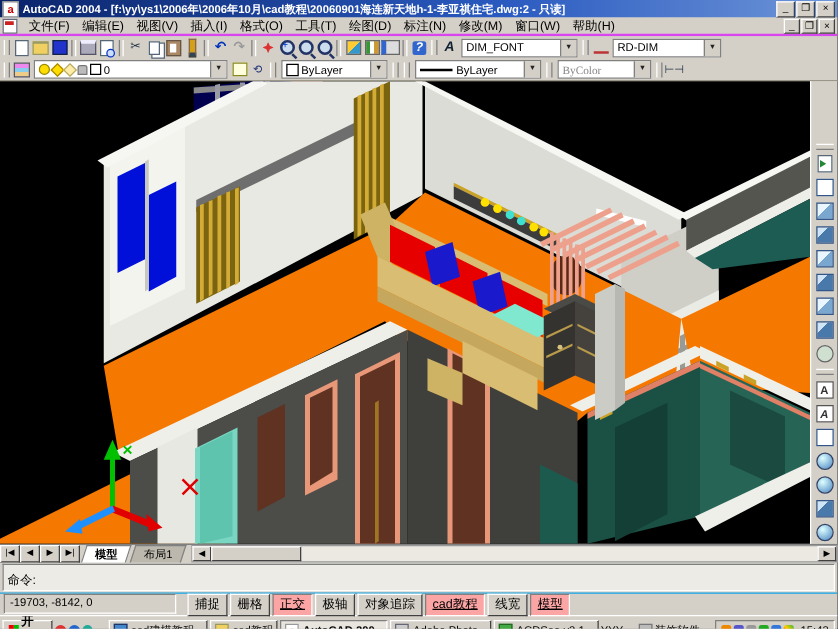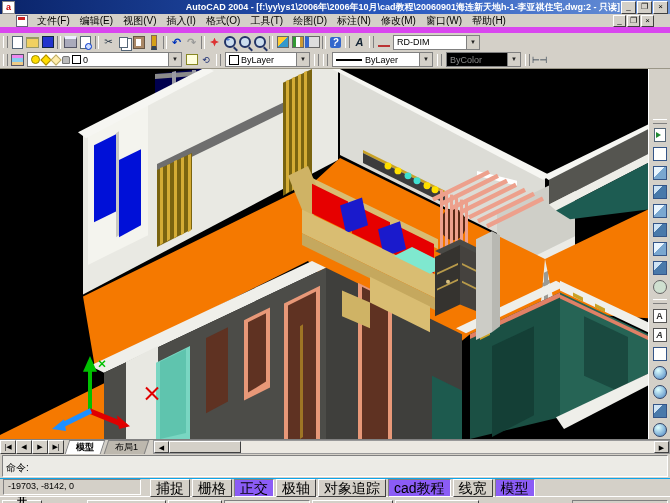--- a/index.html
+++ b/index.html
@@ -4,40 +4,40 @@
 <style>
   html,body{margin:0;padding:0;}
   body{width:670px;height:503px;overflow:hidden;background:#d4d0c8;
        font-family:"Liberation Sans","DejaVu Sans",sans-serif;font-size:10px;color:#000;
        -webkit-font-smoothing:none;}
   .raised{border-top:1px solid #fff;border-left:1px solid #fff;border-right:1px solid #404040;border-bottom:1px solid #404040;}
   .sunken{border-top:1px solid #808080;border-left:1px solid #808080;border-right:1px solid #fff;border-bottom:1px solid #fff;}
   
   #titlebar{height:14px;background:linear-gradient(90deg,#0a246a,#2a5ac0 60%,#6f96d8);display:flex;align-items:center;padding:0 2px;color:#fff;}
   #titlebar .appicon{width:11px;height:11px;background:#fff;border:1px solid #888;color:#c00;font-weight:bold;font-size:9px;line-height:10px;text-align:center;margin-right:3px;}
-  #titlebar .title{flex:1;font-size:9px;font-weight:bold;white-space:nowrap;overflow:hidden;letter-spacing:0;text-align:right;}
+  #titlebar .title{flex:1;font-size:9px;font-weight:bold;white-space:nowrap;overflow:hidden;letter-spacing:0;}
   .winbtn{width:13px;height:11px;background:#d4d0c8;margin-left:1px;font-size:8px;line-height:9px;text-align:center;color:#000;}
   
-  #menubar{height:13px;background:#d4d0c8;display:flex;align-items:center;padding:0 16px;border-bottom:6px solid #d946ef;}
+  #menubar{height:13px;background:#d4d0c8;display:flex;align-items:center;padding:0 2px;border-bottom:2px solid #d946ef;}
   #menubar .docicon{width:10px;height:10px;background:#fff;border:1px solid #667;margin-right:4px;position:relative;}
   #menubar .docicon::after{content:"";position:absolute;left:1px;top:1px;width:7px;height:3px;background:#c22;}
   .menuitem{padding:0 5px;font-size:10px;white-space:nowrap;}
   #menubar .spacer{flex:1;}
   .winbtn.small{width:11px;height:10px;}
   
   .tbrow{background:#d4d0c8;display:flex;align-items:center;padding:1px 1px;}
   #tbrow1{height:16px;}
   #tbrow2{height:15px;border-bottom:1px solid #9b9788;}
   .grip{width:3px;height:12px;margin:0 2px;border-left:1px solid #fff;border-right:1px solid #808080;}
   .tbi{width:15px;height:14px;display:inline-flex;align-items:center;justify-content:center;position:relative;}
   .tbi i{display:block;}
   .sep{width:2px;height:13px;margin:0 2px;border-left:1px solid #808080;border-right:1px solid #fff;}
   .combo{height:13px;background:#fff;border:1px solid #808080;display:flex;align-items:center;font-size:9px;padding-left:3px;position:relative;margin:0 2px;}
   .combo .dd{position:absolute;right:0;top:0;bottom:0;width:12px;background:#d4d0c8;border-left:1px solid #808080;font-size:6px;line-height:12px;text-align:center;color:#222;}
-  .combo.gray{background:#000000;color:#888;}
+  .combo.gray{background:#ffffff;color:#888;font-family:Liberation Serif, serif;}
   
   .i-page{width:9px;height:11px;background:#fff;border:1px solid #567;}
   .i-folder{width:11px;height:8px;background:#f0d060;border:1px solid #996;border-top-width:2px;}
   .i-floppy{width:10px;height:10px;background:#23c;border:1px solid #124;}
   .i-printer{width:11px;height:8px;background:#aab;border:1px solid #556;border-top:3px solid #eef;}
   .i-preview{width:9px;height:11px;background:#fff;border:1px solid #567;position:relative;}
   .i-preview::after{content:"";position:absolute;right:-2px;bottom:-2px;width:5px;height:5px;border:1px solid #03c;border-radius:50%;background:#cdf;}
   .i-cut{font-size:10px;line-height:10px;color:#234;}
   .i-copy{width:7px;height:9px;background:#fff;border:1px solid #567;box-shadow:3px 2px 0 #fff,3px 2px 0 1px #567;}
   .i-paste{width:10px;height:11px;background:#a86;border:1px solid #654;position:relative;}
@@ -92,22 +92,22 @@
   #hscroll{flex:1;display:flex;margin-left:6px;background:#ece9e2;border:1px solid #999;}
   #hscroll .sarrow{width:13px;background:#d4d0c8;font-size:7px;line-height:11px;text-align:center;}
   #hscroll .thumb{width:70px;background:#d4d0c8;}
   #hscroll .track{flex:1;}
   
   #cmdpanel{height:24px;background:#d4d0c8;padding:1px 2px;box-sizing:border-box;}
   #cmdbox{height:100%;background:#ecebe6;border:1px solid #808080;border-right-color:#fff;border-bottom-color:#fff;display:flex;align-items:flex-end;padding:1px 3px;box-sizing:border-box;font-size:10px;}
   
   #statusbar{height:17px;background:#d4d0c8;display:flex;align-items:flex-start;padding:0 3px;border-top:1px solid #0ea5e9;}
   #coords{width:128px;height:12px;font-size:9px;padding:1px 4px;margin-right:8px;background:#d4d0c8;}
-  .sbtn{height:12px;font-size:14px;line-height:12px;padding:2px 5px;margin:0 1px;background:#d4d0c8;}
-  .sbtn.pressed{border-top:1px solid #808080;border-left:1px solid #808080;border-right:1px solid #fff;border-bottom:1px solid #fff;background:#8b5cf6;}
+  .sbtn{height:12px;font-size:10px;line-height:12px;padding:2px 5px;margin:0 1px;background:#d4d0c8;}
+  .sbtn.pressed{border-top:1px solid #808080;border-left:1px solid #808080;border-right:1px solid #fff;border-bottom:1px solid #fff;background:#fca5a5;text-decoration:underline;}
   
   #taskbar{height:20px;background:#d4d0c8;border-top:1px solid #fff;display:flex;align-items:center;padding:1px 2px;gap:2px;overflow:hidden;}
   #startbtn{height:15px;display:flex;align-items:center;gap:2px;padding:0 4px;font-weight:bold;font-size:10px;background:#d4d0c8;}
   .flag{width:8px;height:8px;background:#e00;box-shadow:4px 0 0 #0b0,0 4px 0 #07d,4px 4px 0 #fc0;width:4px;height:4px;margin-right:4px;margin-bottom:4px;}
   .qlicon{width:9px;height:9px;border-radius:50%;}
   .chev{font-size:8px;padding:0 2px;}
   .taskbtn{height:15px;display:flex;align-items:center;gap:3px;padding:0 3px;font-size:9px;background:#d4d0c8;max-width:86px;white-space:nowrap;overflow:hidden;flex:0 1 auto;}
   .taskbtn.active{border-top:1px solid #808080;border-left:1px solid #808080;border-right:1px solid #fff;border-bottom:1px solid #fff;background:#e8e5de;font-weight:bold;}
   .ticon{width:9px;height:9px;flex:0 0 auto;}
   #tray{height:15px;display:flex;align-items:center;gap:2px;padding:0 4px;margin-left:auto;background:#d4d0c8;border:1px solid #808080;border-right-color:#fff;border-bottom-color:#fff;}
@@ -207,20 +207,24 @@
       <i class="i-tp"></i>
     </span>
   <div class="sep"></div>
   <span class="tbi">
       <i class="i-help">?</i>
     </span>
   <div class="grip"></div>
   <span class="tbi">
       <i class="i-A">A</i>
     </span>
+  <div class="combo" style="width:88px;">
+    <span>DIM_FONT</span>
+    <span class="dd">▼</span>
+  </div>
   <div class="grip"></div>
   <span class="tbi">
       <i class="i-dimst"></i>
     </span>
   <div class="combo" style="width:82px;">
     <span>RD-DIM</span>
     <span class="dd">▼</span>
   </div>
 </div>
 

